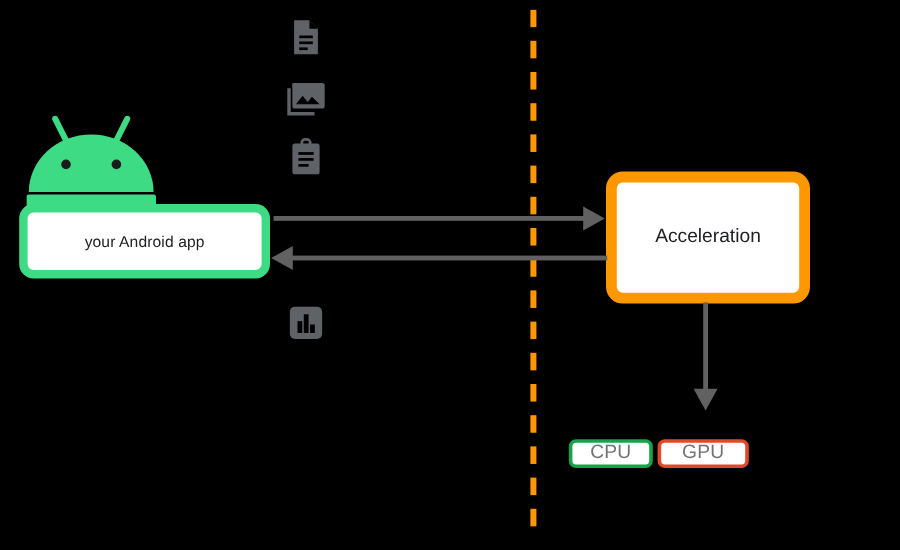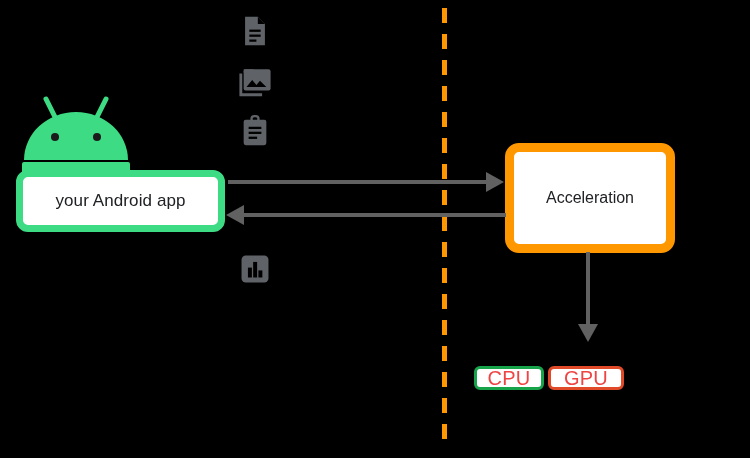--- a/index.html
+++ b/index.html
@@ -34,21 +34,21 @@
     height: 62px;
     box-sizing: border-box;
     background: #ffffff;
     border: 7px solid #3DDC84;
     border-radius: 12px;
     display: flex;
     align-items: center;
     justify-content: center;
   }
   #app-box .label {
-    font-size: 17px;
+    font-size: 13px;
     color: #202124;
     letter-spacing: 0.1px;
     white-space: nowrap;
   }
 
   
   .data-icon {
     position: absolute;
     left: 238px;
     width: 34px;
@@ -157,22 +157,22 @@
     position: absolute;
     box-sizing: border-box;
     background: #ffffff;
     border-radius: 6px;
     display: flex;
     align-items: center;
     justify-content: center;
     height: 24px;
   }
   .chip .label {
-    font-size: 20px;
-    color: #ef4444;
+    font-size: 16px;
+    color: #737373;
     letter-spacing: 0.2px;
   }
   #chip-cpu {
     left: 474px;
     top: 366px;
     width: 70px;
     border: 3px solid #17A34A;
   }
   #chip-gpu {
     left: 548px;

